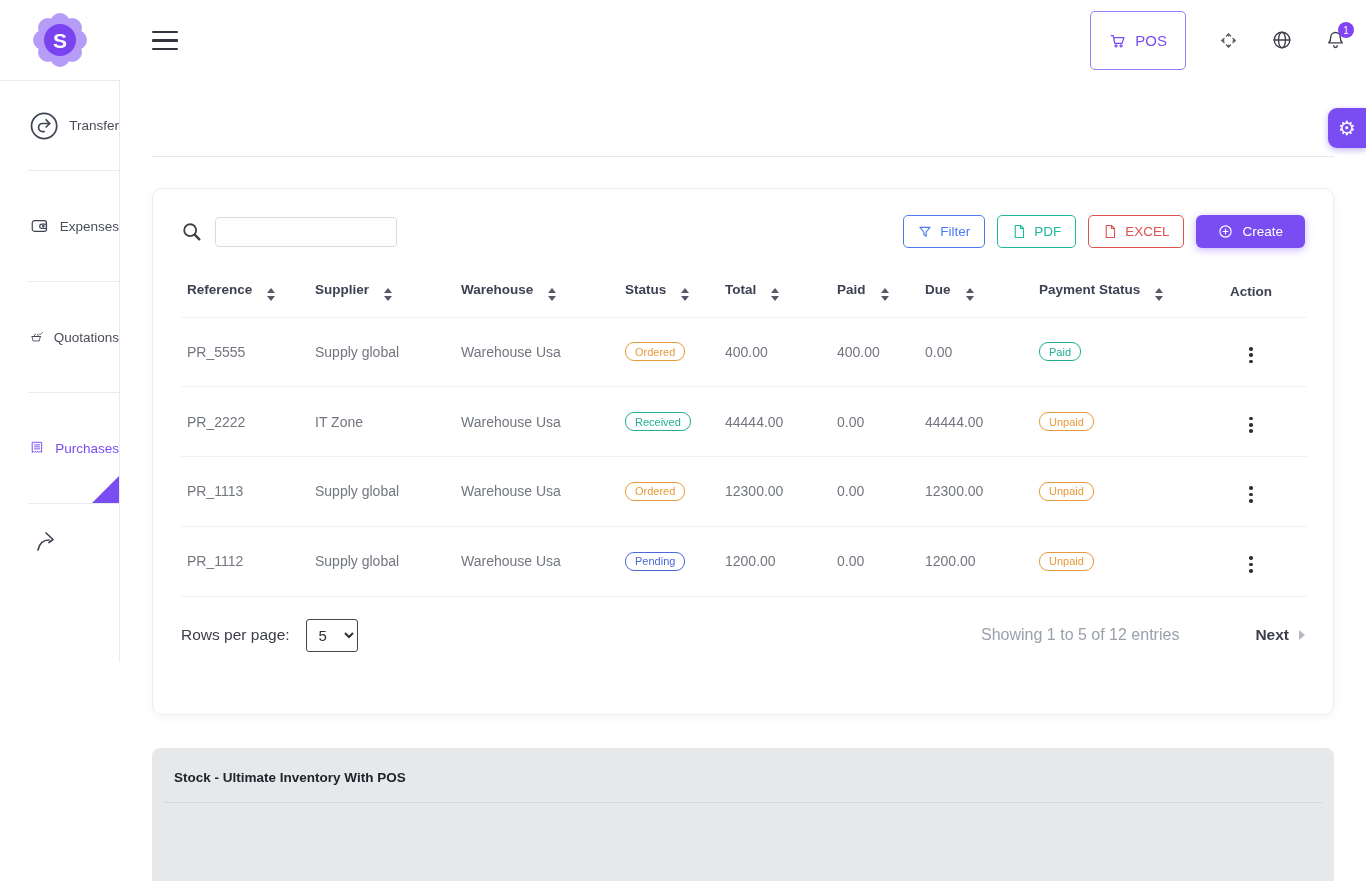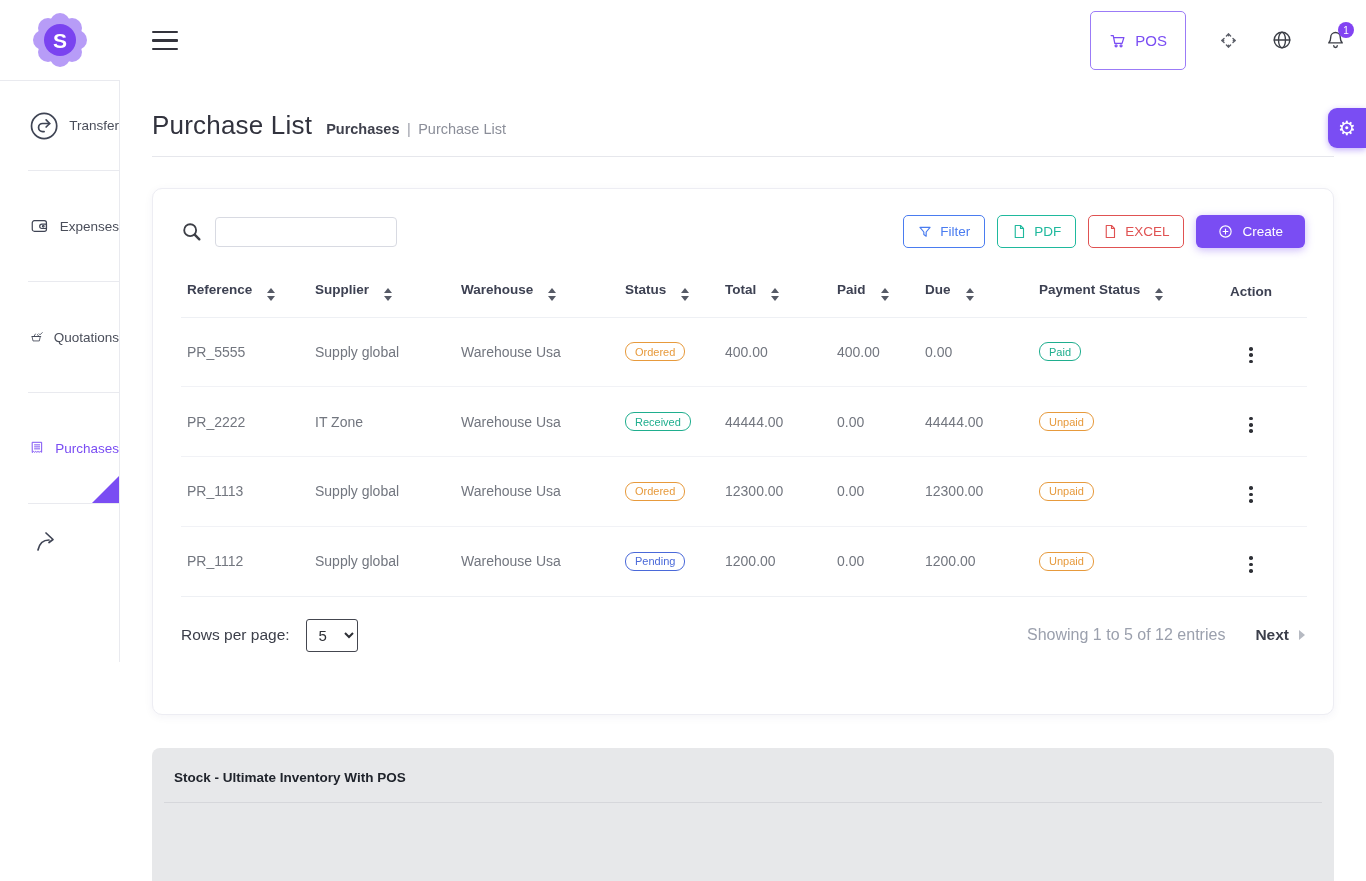--- a/index.html
+++ b/index.html
@@ -80,21 +80,21 @@
   .dots i { width:3.6px; height:3.6px; border-radius:50%; background:#2e3036; }
 
   .pag-row { display:flex; align-items:center; justify-content:space-between; margin-top:22px; }
   .pag-left { display:flex; align-items:center; gap:16px; }
   .pag-label { font-size:15.5px; color:#3b3e49; }
   .pag-select { width:52px; height:33px; border:1px solid #44464f; border-radius:3px; font-size:15px;
     color:#2e3036; background:#fff; padding-left:8px; cursor:pointer; }
   .pag-right { display:flex; align-items:center; gap:30px; }
   .showing { font-size:16px; color:#9ba0ad; }
   .next-btn { display:flex; align-items:center; gap:10px; background:none; border:none; cursor:pointer;
-    font-size:15.5px; font-weight:700; color:#3c3f4b; font-family:inherit; }
+    font-size:15.5px; font-weight:700; color:#3c3f4b; font-family:inherit;margin-left:46px; }
   .caret { width:0; height:0; border-top:5px solid transparent; border-bottom:5px solid transparent; border-left:6.5px solid #b6bac2; }
 
   
   .footer { position:absolute; left:32px; top:668px; width:1182px; height:160px; background:#e7e8ea; border-radius:8px; }
   .footer-head { font-size:13.5px; font-weight:700; color:#20242c; padding:22px 22px 17px 22px; }
   .footer-divider { border-top:1px solid #d6d7db; margin:0 12px; }
   .footer-row { display:flex; align-items:center; justify-content:space-between; padding:22px 30px 0 76px; }
   .copy { font-size:13px; color:#3c4049; line-height:1.55; }
   .buy-btn { background:#7a4df3; color:#fff; border:none; border-radius:20px; padding:11px 23px;
     font-size:13.5px; cursor:pointer; font-family:inherit; }
@@ -206,28 +206,20 @@
     <svg class="ic" width="36" height="30" viewBox="0 0 36 30">
       <path d="M10 26c1.5-7 6-10 11-10"></path>
         <path d="M18 9l7 6.5-4 3"></path>
     </svg>
     <span class="lbl"></span>
   </div>
 </div>
 
 <div class="main">
 
-  <div class="title-row">
-    <span class="page-title">Purchase List</span>
-    <span class="breadcrumb">
-      <span class="bc-section">Purchases</span>
-      <span class="bc-sep">|</span>
-      <span class="bc-current">Purchase List</span>
-    </span>
-  </div>
   <div class="title-divider"></div>
 
   <button class="settings-fab">
     <span>⚙</span>
   </button>
 
   <div class="card">
 
     <div class="toolbar">
       <div class="search-wrap">

